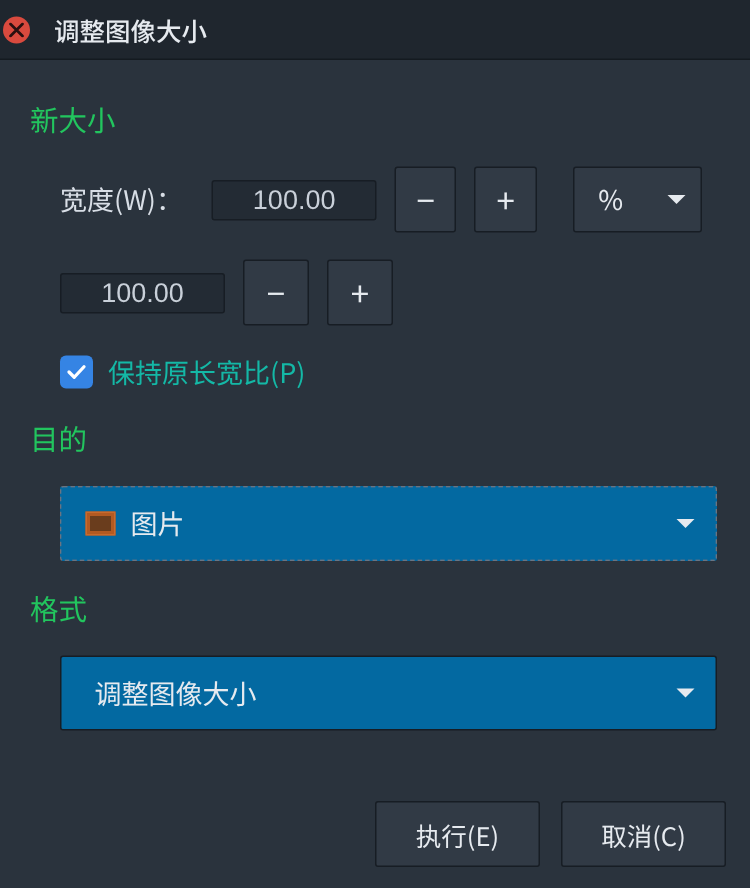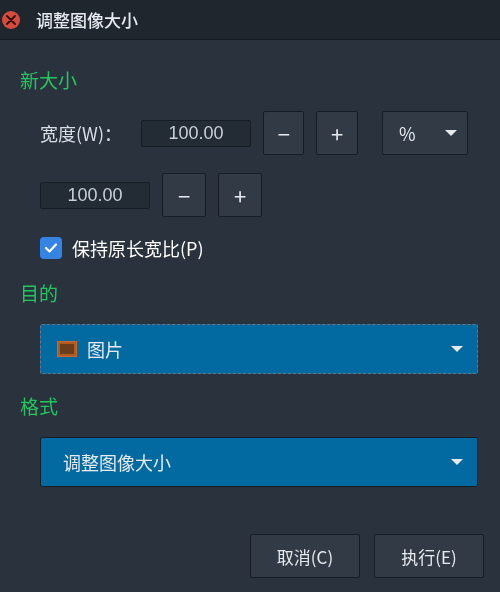--- a/index.html
+++ b/index.html
@@ -88,21 +88,21 @@
     gap: 10px;
   }
   .check {
     width: 22px; height: 22px;
     background: #3584e4;
     border-radius: 4px;
     display: flex; align-items: center; justify-content: center;
     cursor: pointer;
   }
   .check svg { width: 14px; height: 14px; }
-  .aspect-row .lbl { font-size: 18px; color: #ffffff; }
+  .aspect-row .lbl { font-size: 18px; color: #14b8a6; }
   .select-full {
     height: 50px;
     background: #0369a1;
     border: 1px dashed #6a7482;
     border-radius: 2px;
     display: flex; align-items: center; justify-content: space-between;
     padding: 0 14px 0 16px;
     cursor: pointer;
     margin: 0 2px 18px 20px;
   }
@@ -194,15 +194,15 @@
   <div class="select-full no-dash">
     <div class="sel-left">
       <div class="sel-text" style="padding-left:6px">调整图像大小</div>
     </div>
     <div class="caret"></div>
   </div>
 
 </div>
 
 <div class="footer">
+  <div class="action-btn">执行(E)</div>
   <div class="action-btn">取消(C)</div>
-  <div class="action-btn">执行(E)</div>
 </div>
 
 </body></html>

